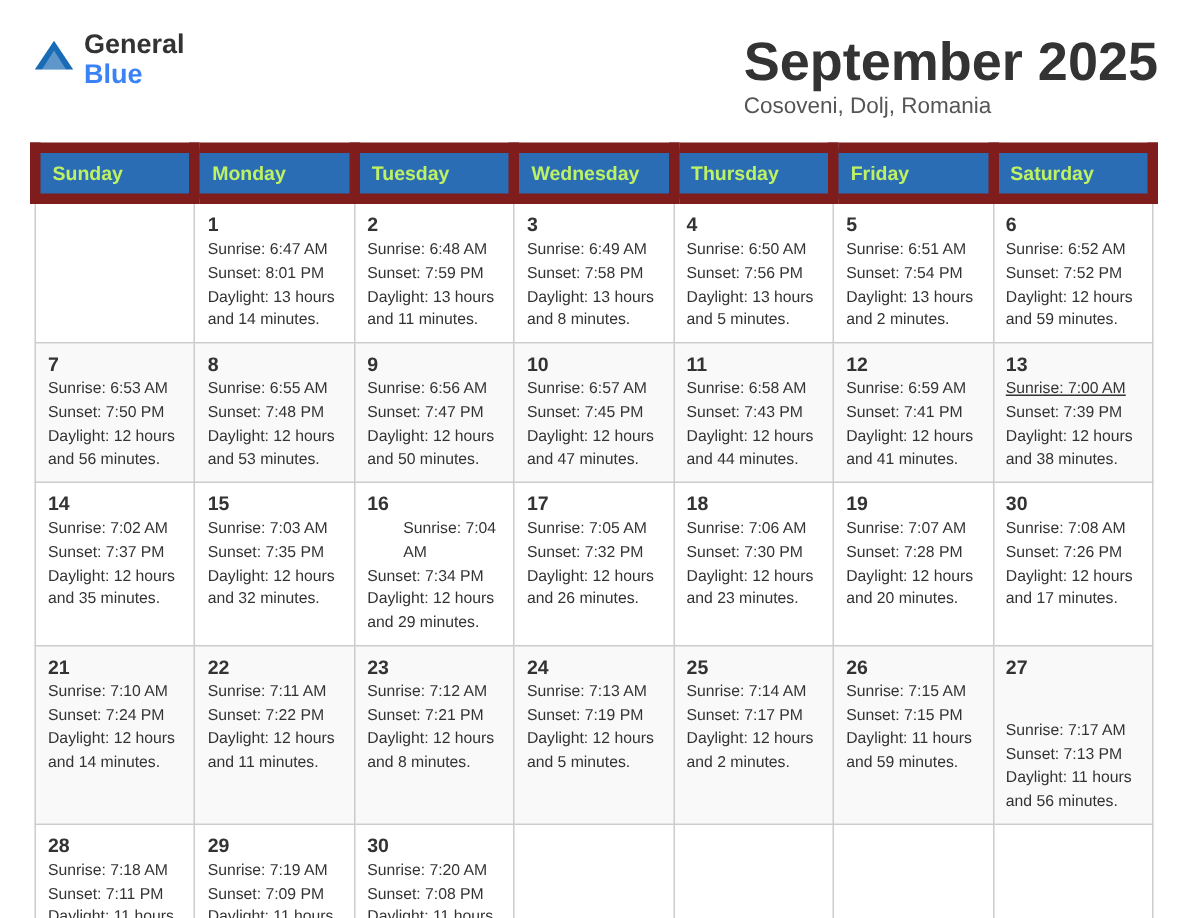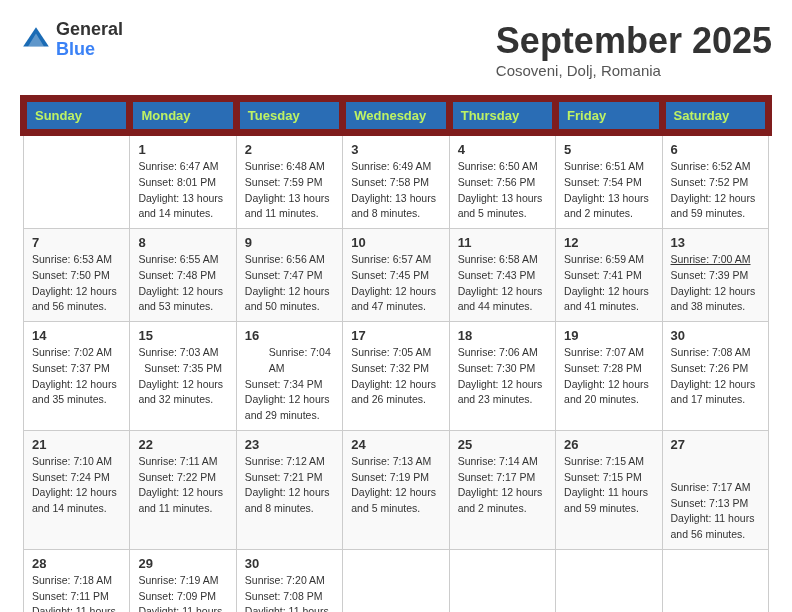--- a/index.html
+++ b/index.html
@@ -240,21 +240,21 @@
             <span style="display: block;">Sunrise: 7:02 AM</span>
             <span style="display: block;">Sunset: 7:37 PM</span>
             <span style="display: block;">Daylight: 12 hours</span>
             <span style="display: block;">and 35 minutes.</span>
           </div>
         </td>
         <td>
           <span class="day-number">15</span>
           <div class="day-info">
             <span style="display: block;">Sunrise: 7:03 AM</span>
-            <span style="display: block; text-align: center;">Sunset: 7:35 PM</span>
+            <span style="display: block;">Sunset: 7:35 PM</span>
             <span style="display: block;">Daylight: 12 hours</span>
             <span style="display: block;">and 32 minutes.</span>
           </div>
         </td>
         <td>
           <span class="day-number">16</span>
           <div class="day-info">
             <span style="display: block; margin-left: 24px;">Sunrise: 7:04 AM</span>
             <span style="display: block;">Sunset: 7:34 PM</span>
             <span style="display: block;">Daylight: 12 hours</span>

